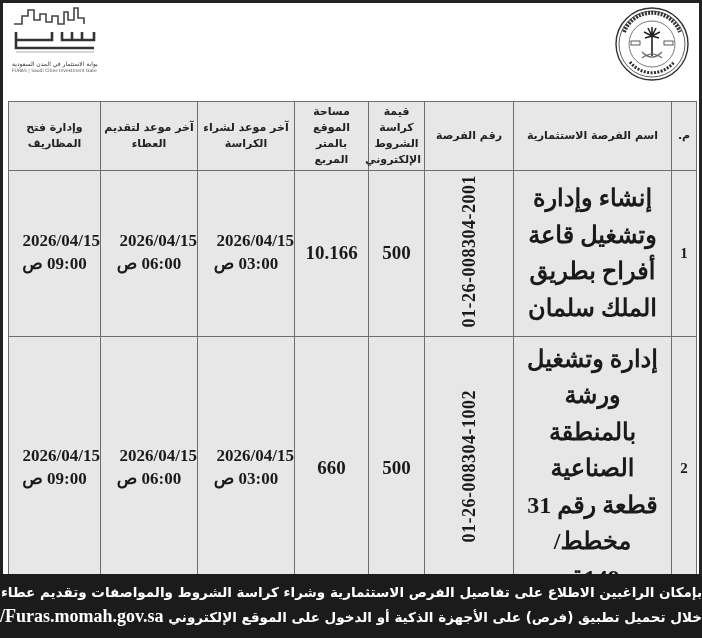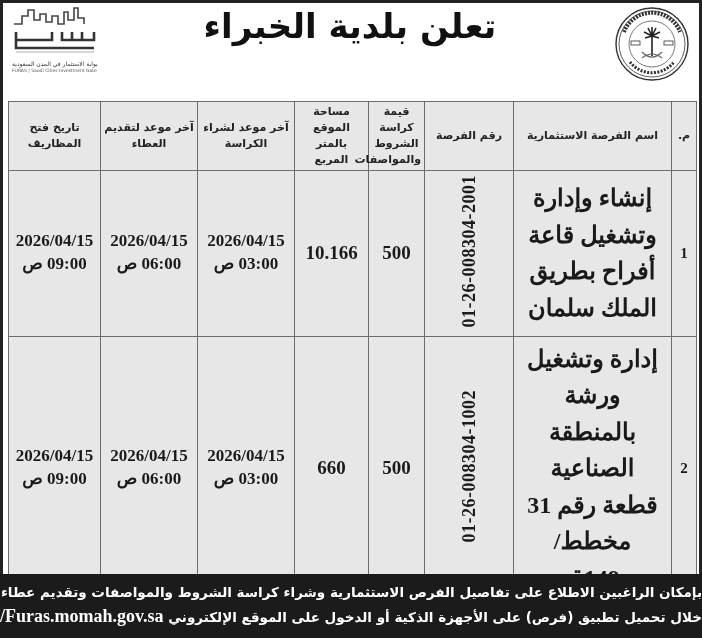--- a/index.html
+++ b/index.html
@@ -49,21 +49,21 @@
       font-family: "DejaVu Sans", sans-serif; font-size: 24px; line-height: 1.52; padding: 4px 12px;
       text-align: justify; text-align-last: center; font-weight: bold;
     }
     td.oppnum { padding: 0; }
     .vertical {
       writing-mode: vertical-rl; transform: rotate(180deg); font-size: 18px; font-weight: bold;
       font-family: "Liberation Serif", serif; display: inline-block; direction: ltr; letter-spacing: 0.5px;
     }
     td.fee, td.area { font-size: 19px; }
     td.date { font-size: 17px; line-height: 1.35; }
-    .date-line { display: block; direction: ltr; }
+    .date-line { display: block; direction: ltr; text-align: right; }
     .time-line { display: block; direction: rtl; }
     tr.r1 td { height: 166px; }
     tr.r2 td { height: 248px; }
     .footer {
       position: absolute; left: 0; top: 574px; width: 702px; height: 64px; background: #1b1b1b;
       color: #fff; direction: rtl; text-align: center; padding-top: 6px;
     }
     .footer .l1 { font-weight: bold; font-size: 13.5px; line-height: 24px; white-space: nowrap; }
     .footer .l2 { font-weight: bold; font-size: 13.5px; line-height: 24px; white-space: nowrap; }
     .footer .url { font-family: "Liberation Serif", serif; font-size: 18px; direction: ltr; unicode-bidi: embed; }
@@ -77,21 +77,20 @@
   <div class="logo-furas">
     <svg width="86" height="52" viewBox="0 0 86 52">
       <path d="M2 18 L10 18 L10 10 L16 10 L16 4 L22 4 L22 14 L28 14 L28 8 L34 8 L34 16 L40 16 L40 10 L46 10 L46 18 L52 18 L52 6 L56 6 L56 14 L62 14 L62 2 L66 2 L66 12 L72 12 L72 18" fill="none" stroke="#444" stroke-width="1.6"></path>
       <path d="M4 26 L4 42 L82 42 M4 34 L40 34 L40 26 M50 26 L50 34 L82 34 L82 26 M60 26 L60 34 M70 26 L70 34" fill="none" stroke="#333" stroke-width="2.6"></path>
       <path d="M4 46 L82 46" stroke="#999" stroke-width="0.8"></path>
     </svg>
     <div class="furas-ar">بوابة الاستثمار في المدن السعودية</div>
     <div class="furas-en">FURAS | Saudi Cities Investment Gate</div>
   </div>
 
-  <div class="title">تعلن بلدية الخبراء</div>
 
   <div class="seal">
     <svg width="76" height="76" viewBox="0 0 76 76">
       <circle cx="38" cy="38" r="36" fill="none" stroke="#333" stroke-width="1.4"></circle>
       <circle cx="38" cy="38" r="33" fill="none" stroke="#333" stroke-width="0.8"></circle>
       <circle cx="38" cy="38" r="23" fill="none" stroke="#555" stroke-width="0.8"></circle>
       <path d="M10 26 A30 30 0 0 1 66 26" fill="none" stroke="#333" stroke-width="4" stroke-dasharray="2 1.2"></path>
       <path d="M16 56 A28 28 0 0 0 60 56" fill="none" stroke="#333" stroke-width="3" stroke-dasharray="2 1.4"></path>
       <rect x="17" y="35" width="9" height="4" fill="none" stroke="#333" stroke-width="0.8"></rect>
       <rect x="50" y="35" width="9" height="4" fill="none" stroke="#333" stroke-width="0.8"></rect>
@@ -111,25 +110,25 @@
     <col class="col-area">
       <col class="col-d1">
       <col class="col-d2">
       <col class="col-d3">
   </colgroup>
   <thead>
     <tr>
       <th>م.</th>
       <th>اسم الفرصة الاستثمارية</th>
       <th>رقم الفرصة</th>
-      <th>قيمة كراسة الشروط والمواصفات</th>
+      <th>قيمة كراسة الشروط الإلكتروني</th>
       <th>مساحة الموقع بالمتر المربع</th>
       <th>آخر موعد لشراء الكراسة</th>
       <th>آخر موعد لتقديم العطاء</th>
-      <th>تاريخ فتح المظاريف</th>
+      <th>وإدارة فتح المظاريف</th>
     </tr>
   </thead>
   <tbody>
     <tr class="r1">
       <td class="idx">1</td>
       <td class="name">إنشاء وإدارة وتشغيل قاعة أفراح بطريق الملك سلمان</td>
       <td class="oppnum">
         <span class="vertical">01-26-008304-2001</span>
       </td>
       <td class="fee">500</td>

